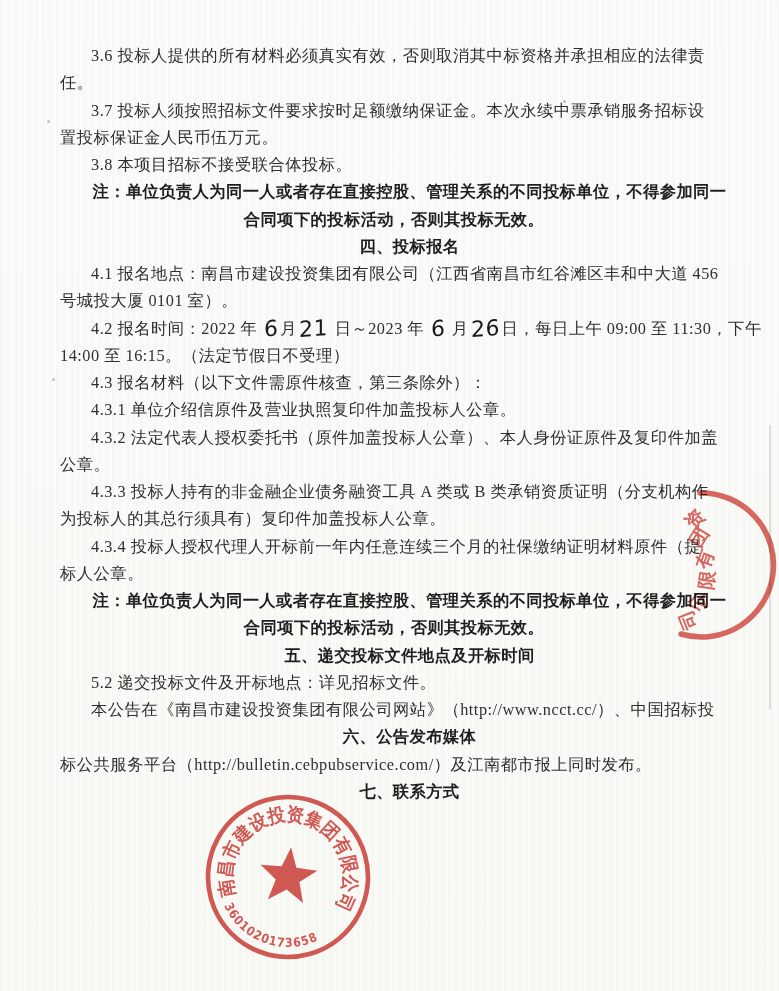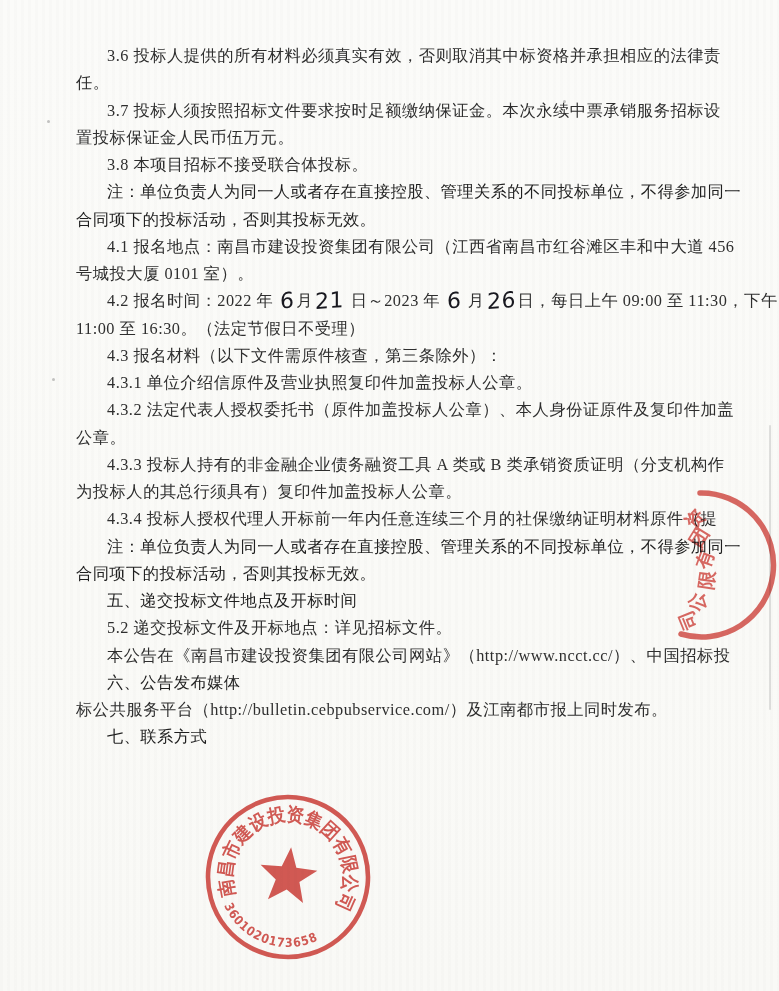--- a/index.html
+++ b/index.html
@@ -13,26 +13,25 @@
     font-family:"Liberation Serif","DejaVu Serif",serif;
     color:#2e2e2e;
   }
   #doc-body{
     position:absolute;left:60px;top:42px;width:668px;
   }
   .line{
     height:27.25px;line-height:27.25px;
     font-size:16.3px;letter-spacing:0.5px;
     white-space:nowrap;
-    margin-left:16px;
   }
   .line.indent{padding-left:31px;}
   .line.note,.line.heading{
     font-family:"Liberation Sans","DejaVu Sans",sans-serif;
-    font-weight:400;color:#1f1f1f;letter-spacing:0.4px;
+    font-weight:700;color:#1f1f1f;letter-spacing:0.4px;text-align:center;
   }
   .hw{
     font-family:"DejaVu Sans",sans-serif;
     font-size:22px;color:#18181f;
     display:inline-block;
     transform:rotate(-4deg) skewX(-4deg);
     margin:0 2px;line-height:1;vertical-align:-2px;
   }
   #seal-overlay{
     position:absolute;left:0;top:0;
@@ -65,31 +64,33 @@
 <div id="page">
 
   <div id="doc-body">
       <div class="line body indent"><span>3.6  投标人提供的所有材料必须真实有效，否则取消其中标资格并承担相应的法律责</span></div>
       <div class="line body"><span>任。</span></div>
       <div class="line body indent"><span>3.7  投标人须按照招标文件要求按时足额缴纳保证金。本次永续中票承销服务招标设</span></div>
       <div class="line body"><span>置投标保证金人民币伍万元。</span></div>
       <div class="line body indent"><span>3.8 本项目招标不接受联合体投标。</span></div>
       <div class="line note indent"><span>注：单位负责人为同一人或者存在直接控股、管理关系的不同投标单位，不得参加同一</span></div>
       <div class="line note"><span>合同项下的投标活动，否则其投标无效。</span></div>
+      <div class="line heading indent"><span>四、投标报名</span></div>
       <div class="line body indent"><span>4.1 报名地点：南昌市建设投资集团有限公司（江西省南昌市红谷滩区丰和中大道 456</span></div>
       <div class="line body"><span>号城投大厦 0101 室）。</span></div>
       <div class="line body indent"><span>4.2 报名时间：2022 年 </span><span class="hw">6</span><span>月</span><span class="hw">21</span><span> 日～2023 年 </span><span class="hw">6</span><span> 月</span><span class="hw">26</span><span>日，每日上午 09:00 至 11:30，下午</span></div>
-      <div class="line body"><span>11:00 至 16:30。（法定节假日不受理）</span></div>
+      <div class="line body"><span>14:00 至 16:15。（法定节假日不受理）</span></div>
       <div class="line body indent"><span>4.3  报名材料（以下文件需原件核查，第三条除外）：</span></div>
       <div class="line body indent"><span>4.3.1 单位介绍信原件及营业执照复印件加盖投标人公章。</span></div>
       <div class="line body indent"><span>4.3.2 法定代表人授权委托书（原件加盖投标人公章）、本人身份证原件及复印件加盖</span></div>
       <div class="line body"><span>公章。</span></div>
       <div class="line body indent"><span>4.3.3  投标人持有的非金融企业债务融资工具 A 类或 B 类承销资质证明（分支机构作</span></div>
       <div class="line body"><span>为投标人的其总行须具有）复印件加盖投标人公章。</span></div>
       <div class="line body indent"><span>4.3.4  投标人授权代理人开标前一年内任意连续三个月的社保缴纳证明材料原件（提</span></div>
+      <div class="line body"><span>标人公章。</span></div>
       <div class="line note indent"><span>注：单位负责人为同一人或者存在直接控股、管理关系的不同投标单位，不得参加同一</span></div>
       <div class="line note"><span>合同项下的投标活动，否则其投标无效。</span></div>
       <div class="line heading indent"><span>五、递交投标文件地点及开标时间</span></div>
       <div class="line body indent"><span>5.2 递交投标文件及开标地点：详见招标文件。</span></div>
       <div class="line body indent"><span>本公告在《南昌市建设投资集团有限公司网站》（http://www.ncct.cc/）、中国招标投</span></div>
       <div class="line heading indent"><span>六、公告发布媒体</span></div>
       <div class="line body"><span>标公共服务平台（http://bulletin.cebpubservice.com/）及江南都市报上同时发布。</span></div>
       <div class="line heading indent"><span>七、联系方式</span></div>
     </div>
 

